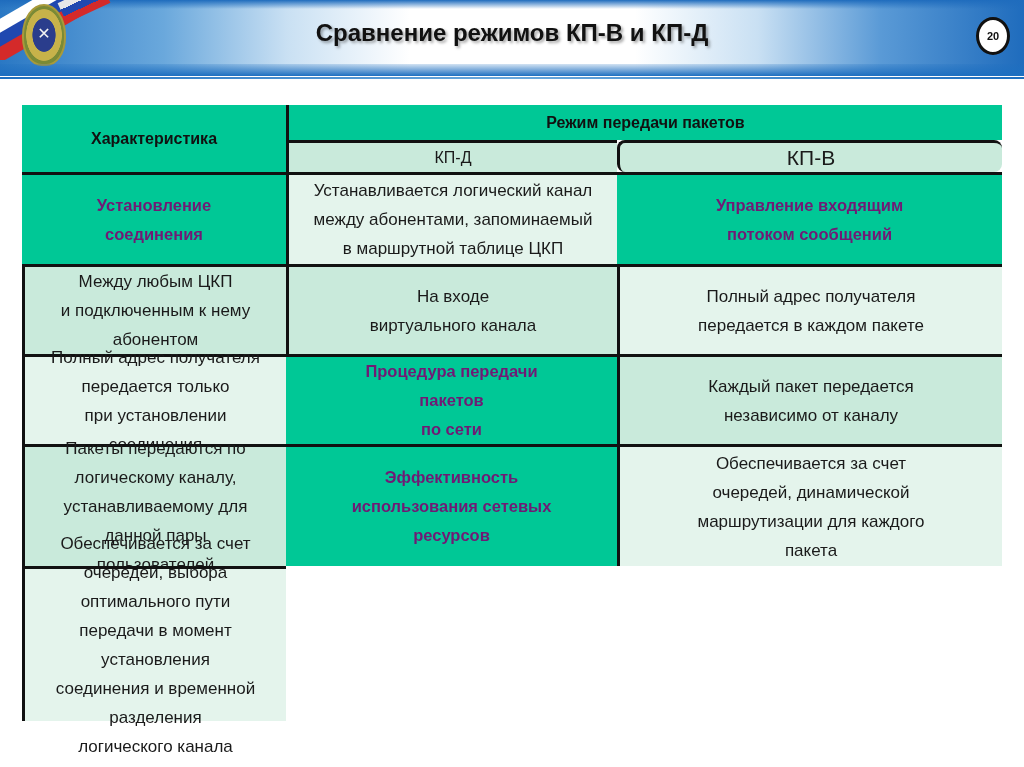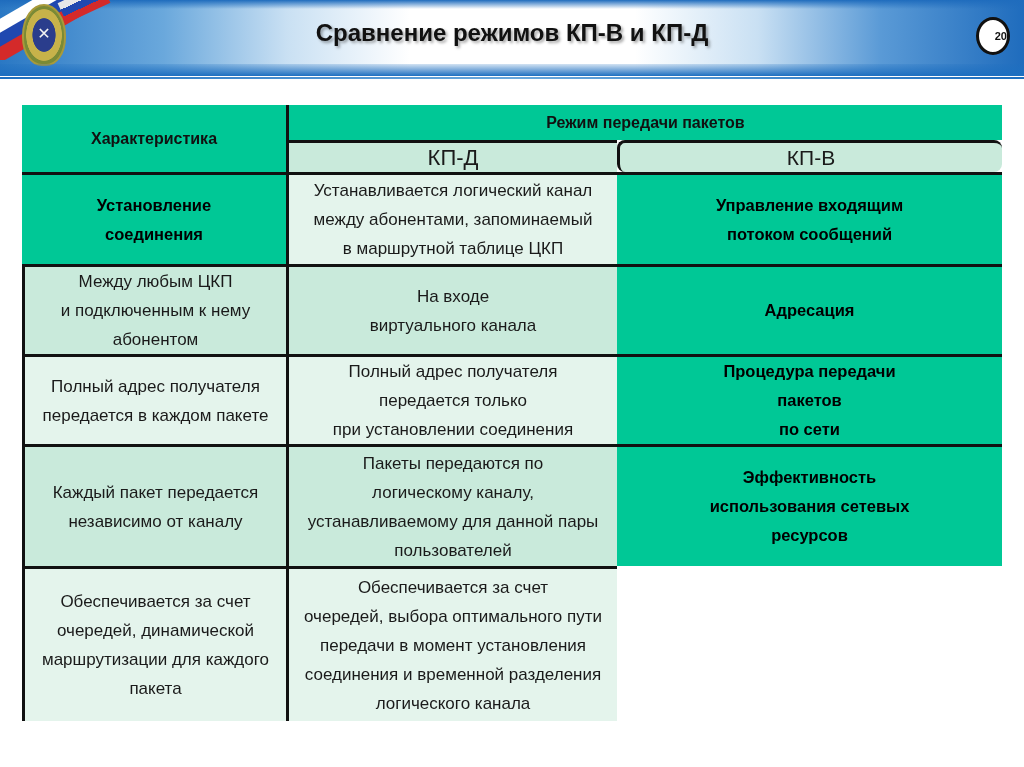--- a/index.html
+++ b/index.html
@@ -49,45 +49,45 @@
   }
 
   .title {
     position: absolute; left: 0; top: 19px; width: 1024px; text-align: center;
     font-size: 24px; font-weight: bold; color: #111;
     text-shadow: 2px 2px 3px rgba(0,0,0,0.35);
   }
   .page-badge {
     position: absolute; left: 976px; top: 17px; width: 34px; height: 38px;
     border-radius: 50%; background: #ffffff; border: 3px solid #111;
-    font-size: 11px; font-weight: bold; text-align: right; line-height: 32px;
+    font-size: 11px; font-weight: bold; text-align: center; line-height: 32px;
   }
 
   
   .table {
     position: absolute; left: 22px; top: 105px; width: 980px;
     display: grid;
     grid-template-columns: 264px 331px 385px;
     grid-template-rows: 35px 32px 92px 90px 90px 122px 155px;
   }
   .cell {
     display: flex; align-items: center; justify-content: center; text-align: center;
     font-size: 17px; line-height: 29px; padding: 0 12px; white-space: pre-line; color: #1a1a1a;
   }
   .hdr-green { background: #00c896; font-weight: bold; font-size: 16px; color: #111; }
-  .rowhead { background: #00c896; font-weight: bold; font-size: 16.5px; color: #000000; line-height: 29px; }
+  .rowhead { background: #00c896; font-weight: bold; font-size: 16.5px; color: #701a75; line-height: 29px; }
   .light { background: #e4f4ec; }
   .mid { background: #c9eadb; }
 
   .bl { border-left: 3px solid #111; }
   .bt { border-top: 3px solid #111; }
 
   .c-char { grid-column: 1; grid-row: 1 / span 2; }
   .c-mode { grid-column: 2 / span 2; grid-row: 1; }
-  .c-kpd { grid-column: 2; grid-row: 2; font-weight: normal; font-size: 22px; }
+  .c-kpd { grid-column: 2; grid-row: 2; font-weight: normal; font-size: 16px; }
   .c-kpv { grid-column: 3; grid-row: 2; font-weight: normal; font-size: 21px; border-radius: 8px; }
 </style>
 </head>
 <body>
 
 <div class="header">
   <div class="flag">
     <div class="w"></div>
       <div class="b"></div>
       <div class="r"></div>
@@ -112,21 +112,20 @@
 в маршрутной таблице ЦКП</div>
 
   <div class="cell rowhead bt">Управление входящим
 потоком сообщений</div>
   <div class="cell mid bl bt">Между любым ЦКП
 и подключенным к нему
 абонентом</div>
   <div class="cell mid bl bt">На входе
 виртуального канала</div>
 
-  <div class="cell rowhead bt">Адресация</div>
   <div class="cell light bl bt">Полный адрес получателя
 передается в каждом пакете</div>
   <div class="cell light bl bt">Полный адрес получателя
 передается только
 при установлении соединения</div>
 
   <div class="cell rowhead bt">Процедура передачи
 пакетов
 по сети</div>
   <div class="cell mid bl bt">Каждый пакет передается

